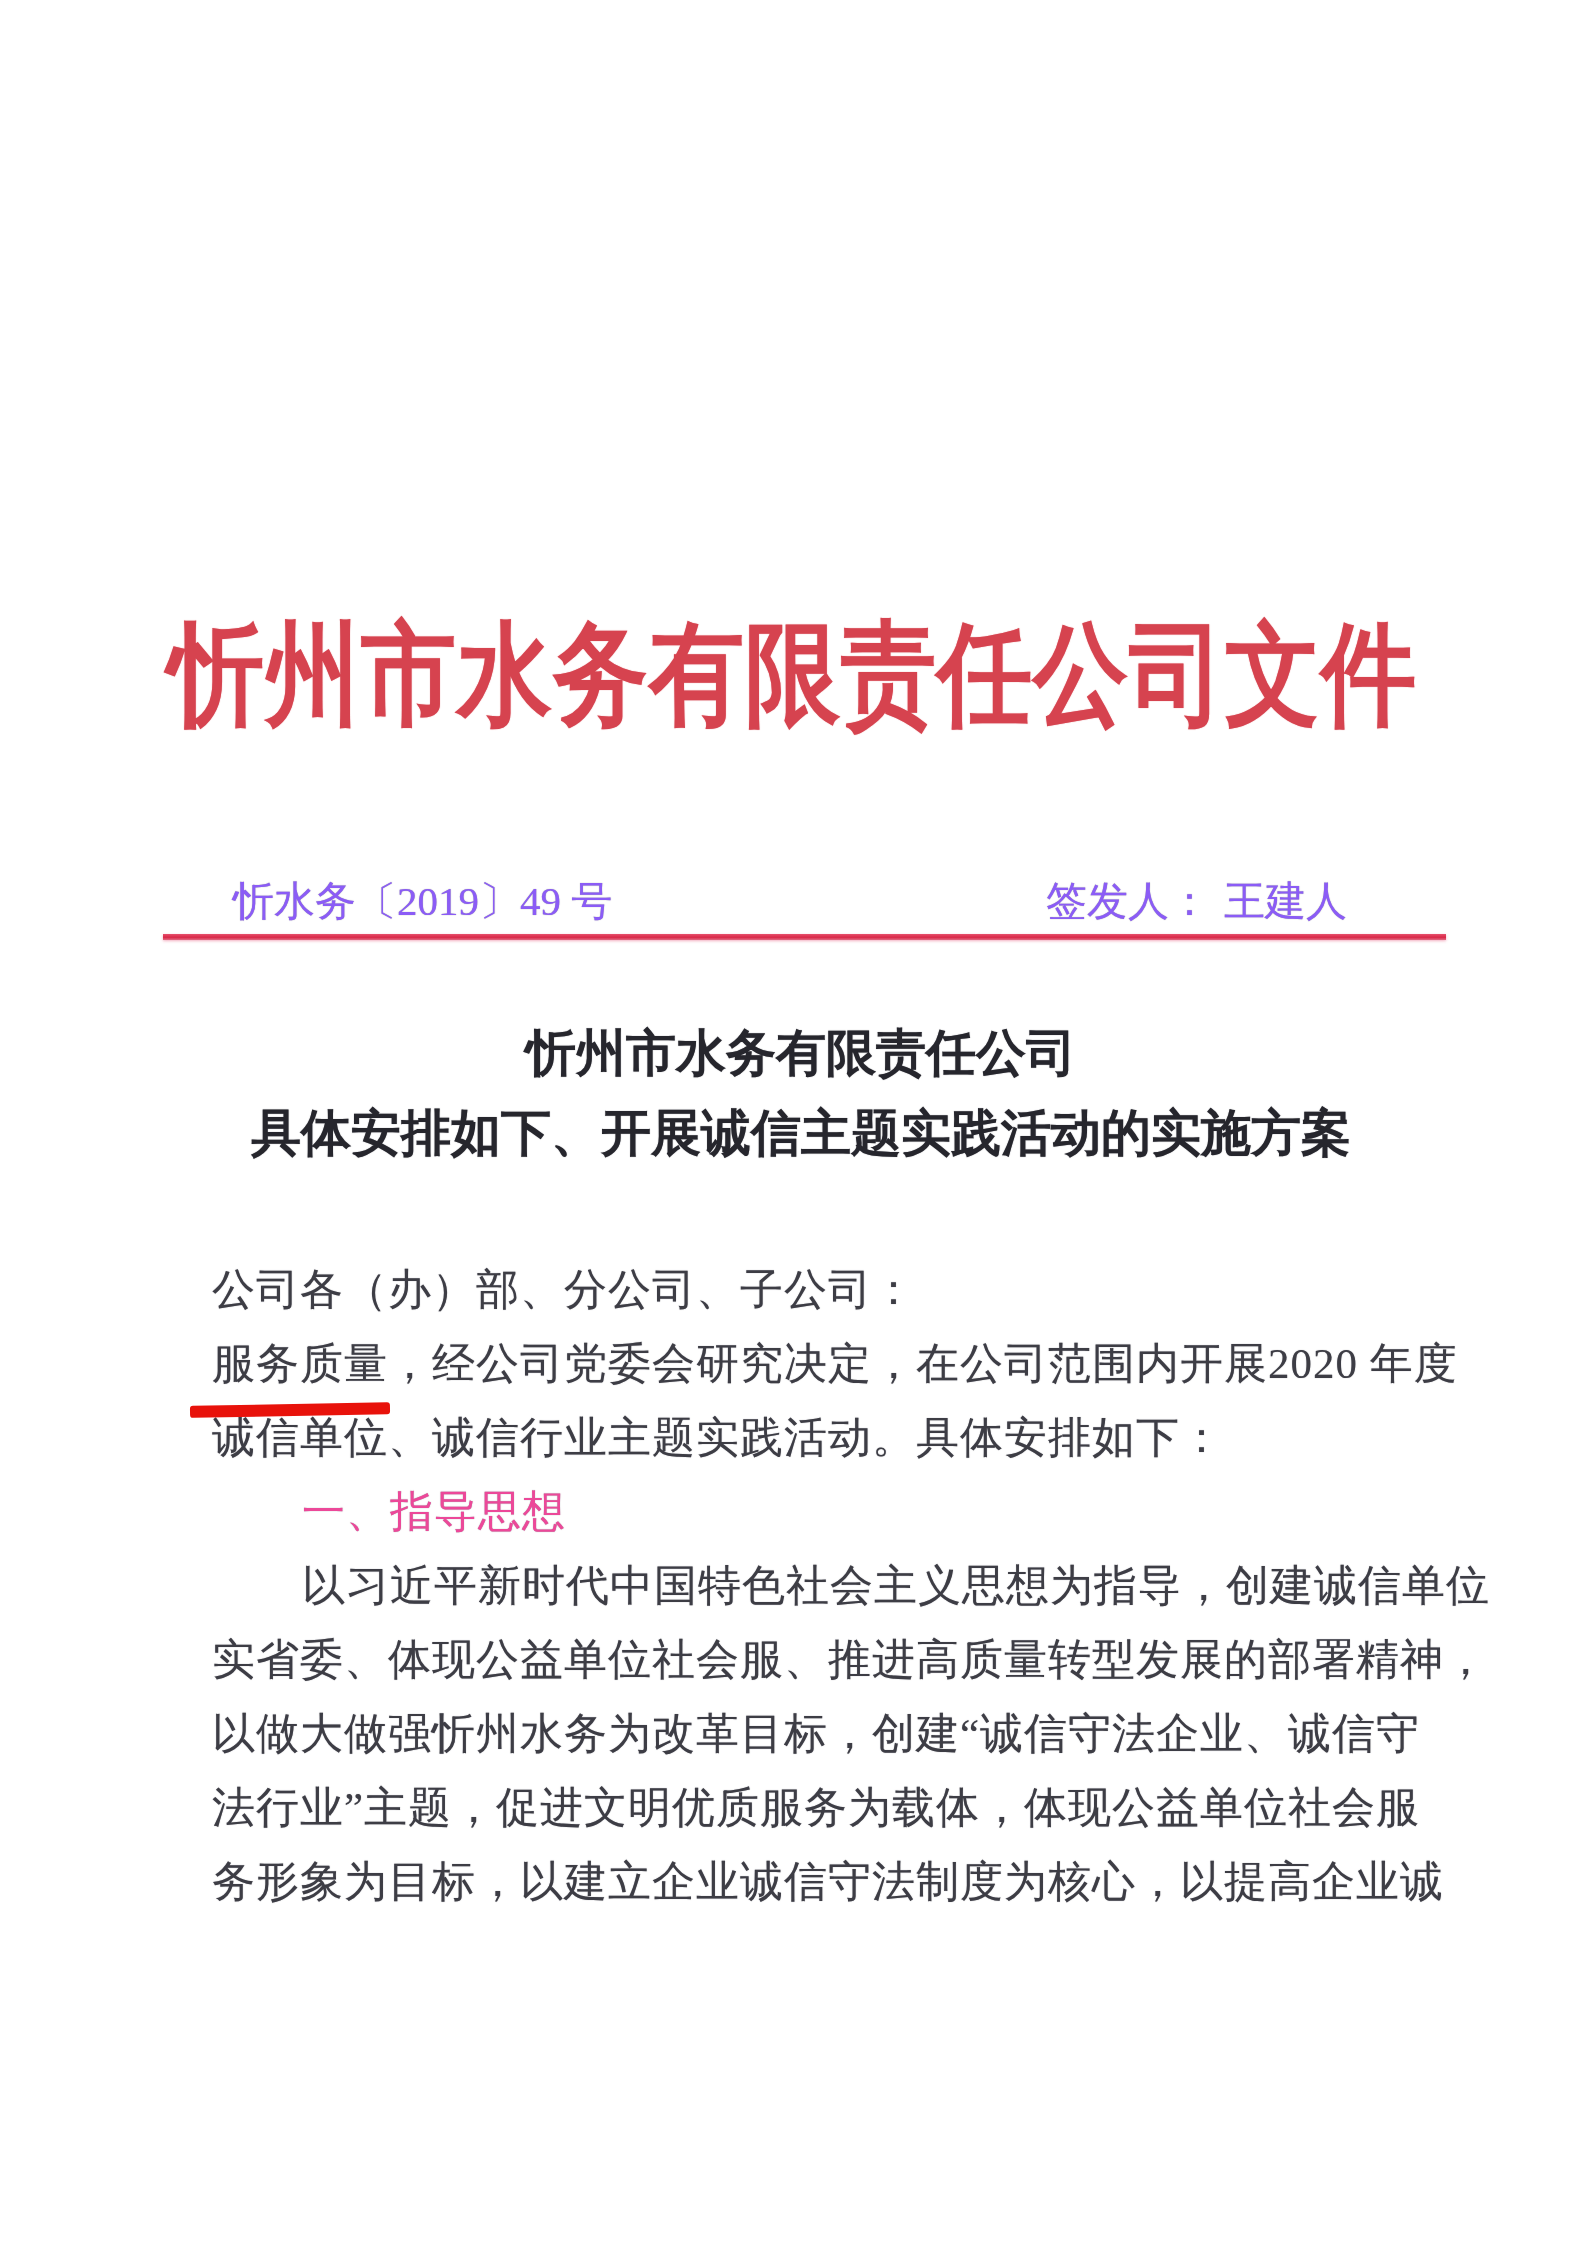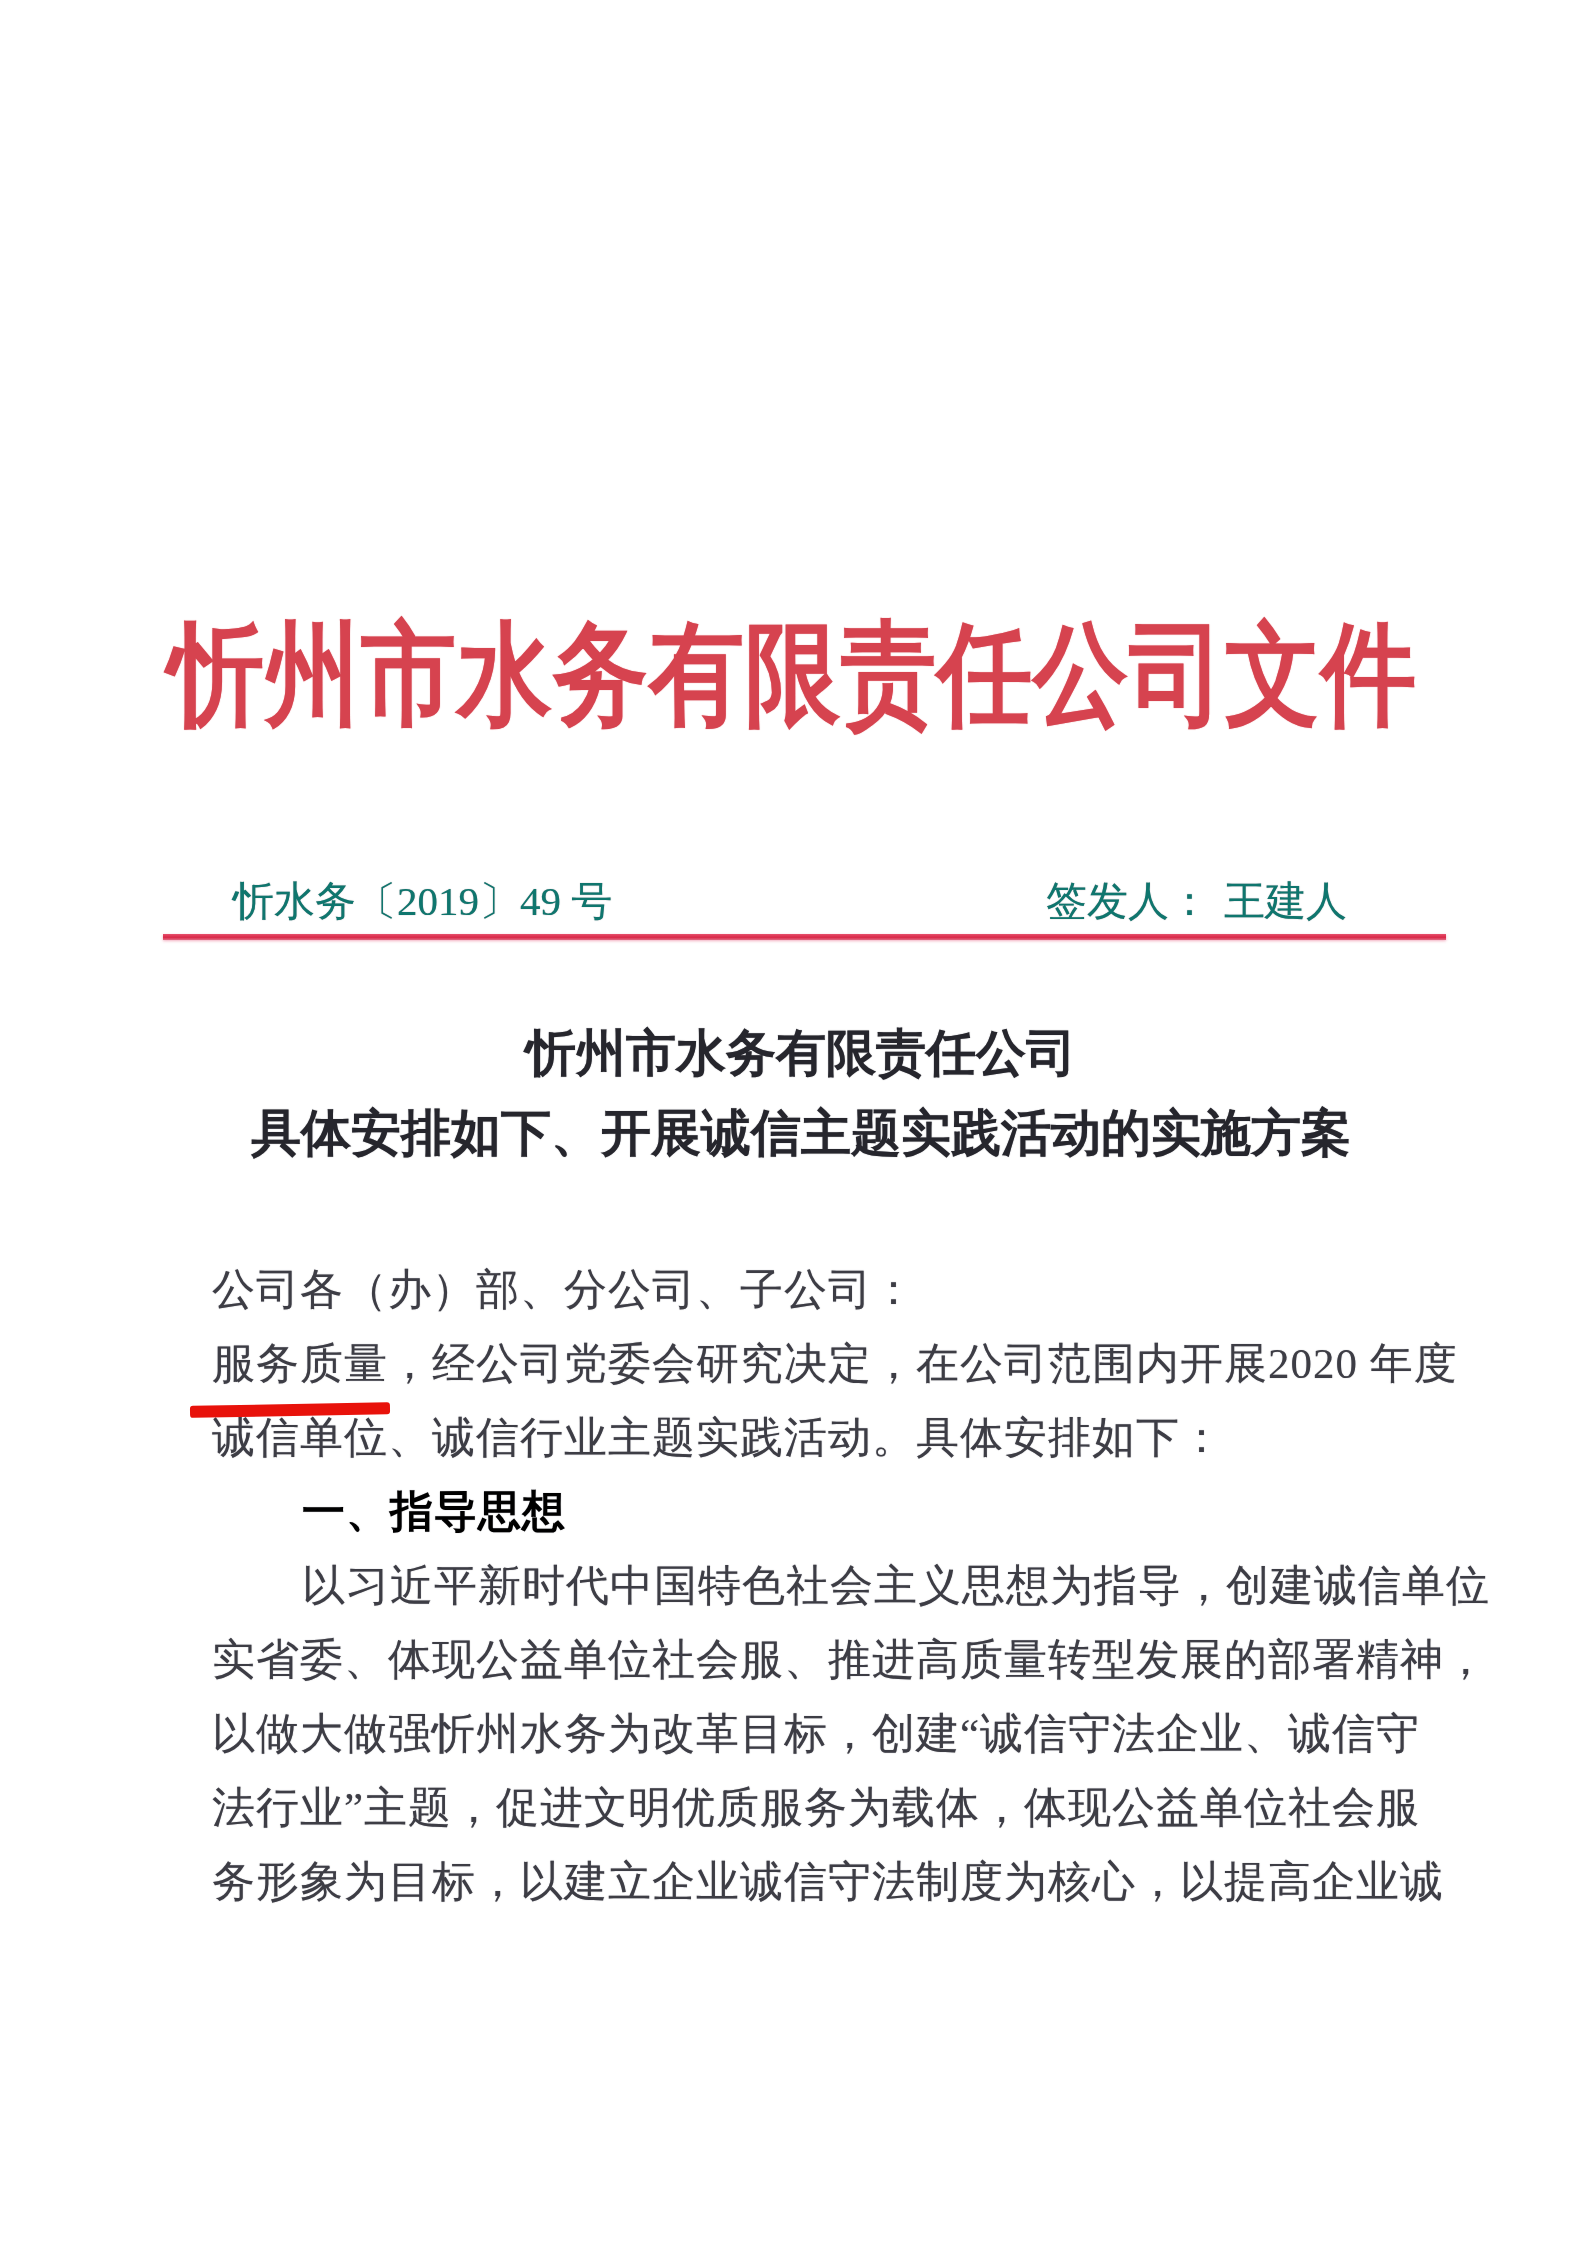--- a/index.html
+++ b/index.html
@@ -23,21 +23,21 @@
     transform-origin:center;
     text-shadow:0 0 1px rgba(214,67,79,.65);
     white-space:nowrap;
   }
   
   .doc-line{
     position:absolute;
     top:874px;left:165px;width:1280px;
     display:flex;justify-content:space-between;align-items:baseline;
     font-size:41px;
-    color:#0f766e;
+    color:#8b5cf6;
     text-shadow:0 0 1px rgba(60,60,70,.55);
     box-sizing:border-box;
     padding-left:68px;padding-right:98px;
     white-space:nowrap;
   }
   .issuer-name{margin-left:14px;}
   
   .red-rule{
     position:absolute;
     top:934px;left:163px;width:1283px;height:6px;
@@ -62,21 +62,21 @@
     top:1253px;left:188px;width:1260px;
     font-size:43px;
     line-height:74px;
     letter-spacing:1px;
     color:#3d3d45;
     text-shadow:0 0 1px rgba(62,62,72,.55);
     margin-left:24px;
   }
   .line{white-space:nowrap;}
   .indent{padding-left:90px;}
-  .heading{font-weight:700;color:#000000;}
+  .heading{font-weight:400;color:#ec4899;}
   
   .hl{position:relative;display:inline-block;}
   .hl::after{
     content:"";
     position:absolute;
     height:12px;
     background:#e8120b;
     border-radius:3px;
   }
   .hl1::after{left:-8px;right:-14px;bottom:-13px;transform:rotate(0.35deg);}

